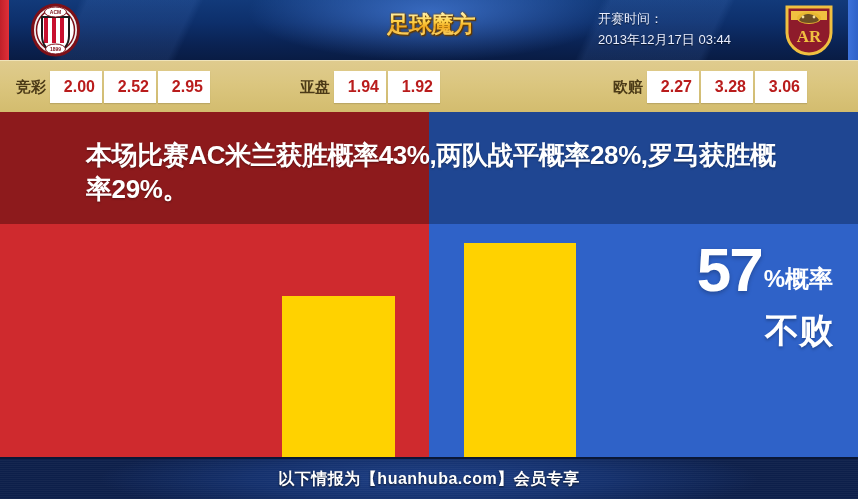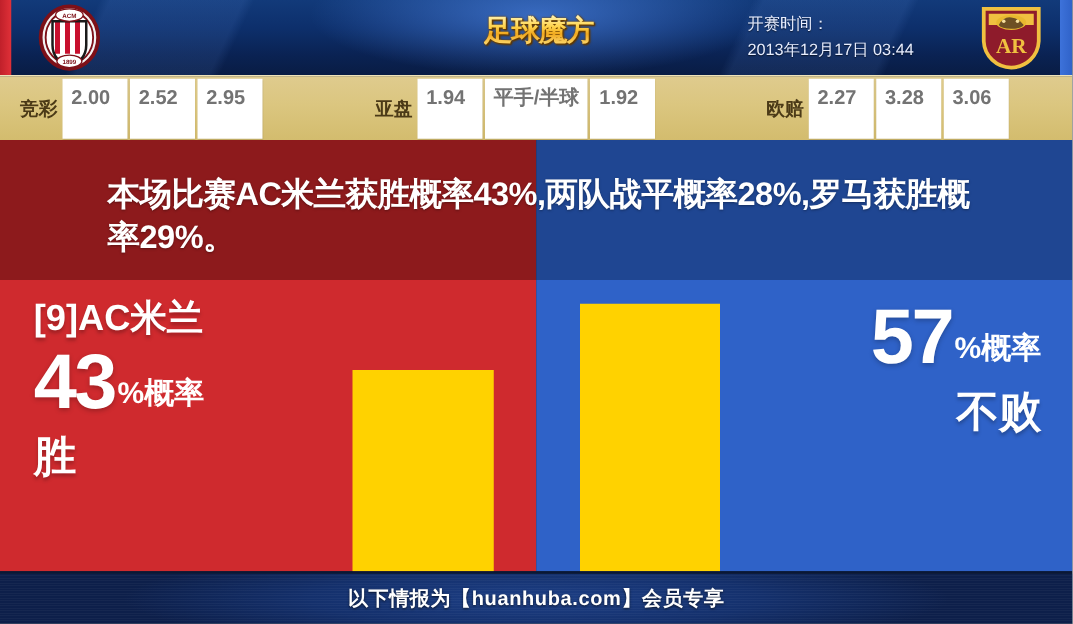--- a/index.html
+++ b/index.html
@@ -78,22 +78,22 @@
   }
   .odds-group{position:absolute;top:0;height:52px;display:flex;align-items:center;gap:2px;}
   .og-ja{left:16px;}
   .og-asian{left:300px;}
   .og-euro{left:613px;}
   .odds-title{
     font-size:15px;font-weight:bold;color:#4b3a17;white-space:nowrap;
     margin-right:2px;
   }
   .odds-cell{
-    background:#fff;color:#737373;font-weight:bold;font-size:16px;
-    min-width:52px;height:48px;line-height:32px;text-align:left;
+    background:#fff;color:#b91c1c;font-weight:bold;font-size:16px;
+    min-width:52px;height:32px;line-height:32px;text-align:right;
     padding:0 7px;box-sizing:border-box;
     box-shadow:0 1px 1px rgba(0,0,0,.12);
   }
   .odds-cell.wide{min-width:78px;}
 
   
   .summary{
     position:absolute;left:0;top:112px;width:858px;height:112px;
   }
   .summary-left{position:absolute;left:0;top:0;width:429px;height:112px;background:#8d1a1c;}
@@ -207,21 +207,20 @@
     <div class="odds-group og-ja">
       <span class="odds-title">竞彩</span>
       <span class="odds-cell">2.00</span>
       <span class="odds-cell">2.52</span>
       <span class="odds-cell">2.95</span>
     </div>
 
     <div class="odds-group og-asian">
       <span class="odds-title">亚盘</span>
       <span class="odds-cell">1.94</span>
-      <span class="odds-cell wide">平手/半球</span>
       <span class="odds-cell">1.92</span>
     </div>
 
     <div class="odds-group og-euro">
       <span class="odds-title">欧赔</span>
       <span class="odds-cell">2.27</span>
       <span class="odds-cell">3.28</span>
       <span class="odds-cell">3.06</span>
     </div>
   </div>
@@ -232,27 +231,20 @@
     <div class="summary-text">本场比赛AC米兰获胜概率43%,两队战平概率28%,罗马获胜概率29%。</div>
   </div>
 
   <div class="main">
     <div class="panel-left"></div>
     <div class="panel-right"></div>
 
     <div class="bar bar-home" style="height: 161px; top: 72px; background: rgb(255, 210, 0);"></div>
     <div class="bar bar-away" style="height: 214px; top: 19px; background: rgb(255, 210, 0);"></div>
 
-    <div class="team-block tb-home">
-      <div class="team-name">[9]AC米兰</div>
-      <div class="prob-row">
-        <span class="prob-num">43</span><span class="prob-unit">%概率</span>
-      </div>
-      <div class="outcome">胜</div>
-    </div>
 
     <div class="team-block tb-away">
       <div class="prob-row">
         <span class="prob-num">57</span><span class="prob-unit">%概率</span>
       </div>
       <div class="outcome">不败</div>
     </div>
   </div>
 
   <div class="footer">

